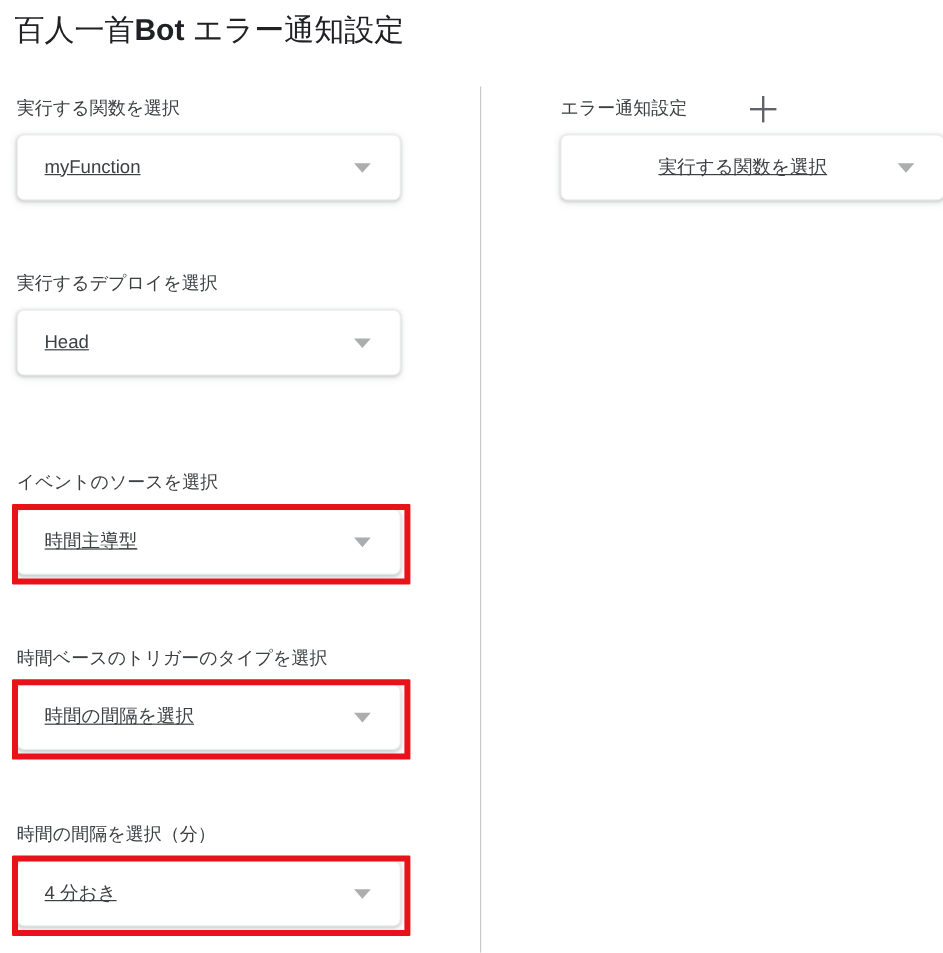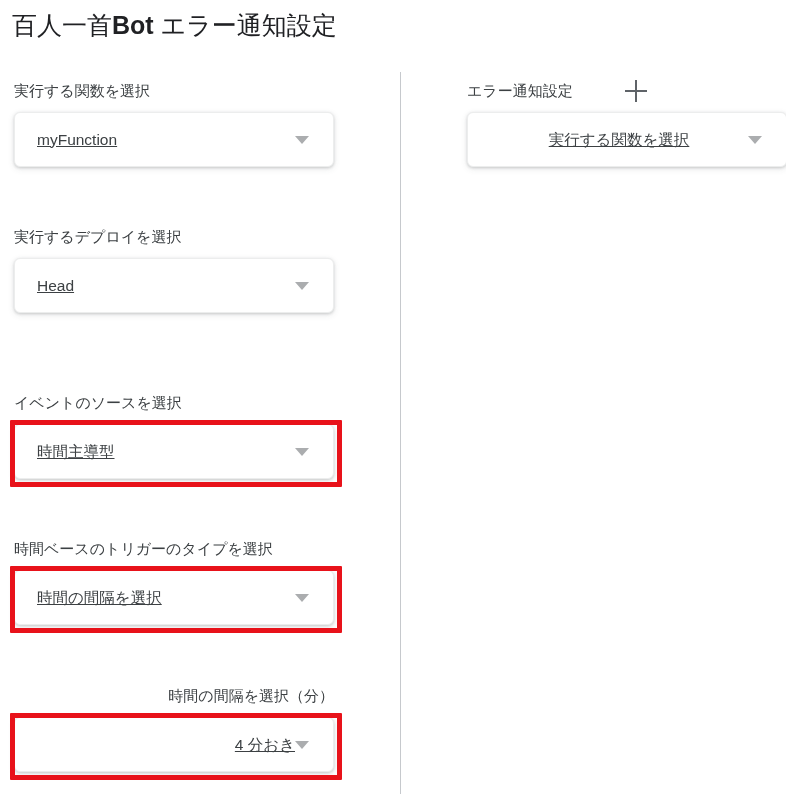--- a/index.html
+++ b/index.html
@@ -208,21 +208,21 @@
   <div class="field-group" style="left:14px; top:538px;">
     <div class="field-label">時間ベースのトリガーのタイプを選択</div>
     <div class="select-wrap highlighted">
       <div class="select">
         <span class="select-value">時間の間隔を選択</span>
         <span class="chevron-down-icon"></span>
       </div>
     </div>
   </div>
 
-  <div class="field-group" style="left:14px; top:685px;text-align:right;">
+  <div class="field-group" style="left:14px; top:685px;">
     <div class="field-label">時間の間隔を選択（分）</div>
     <div class="select-wrap highlighted">
       <div class="select">
         <span class="select-value">4 分おき</span>
         <span class="chevron-down-icon"></span>
       </div>
     </div>
   </div>
 
 </div>

